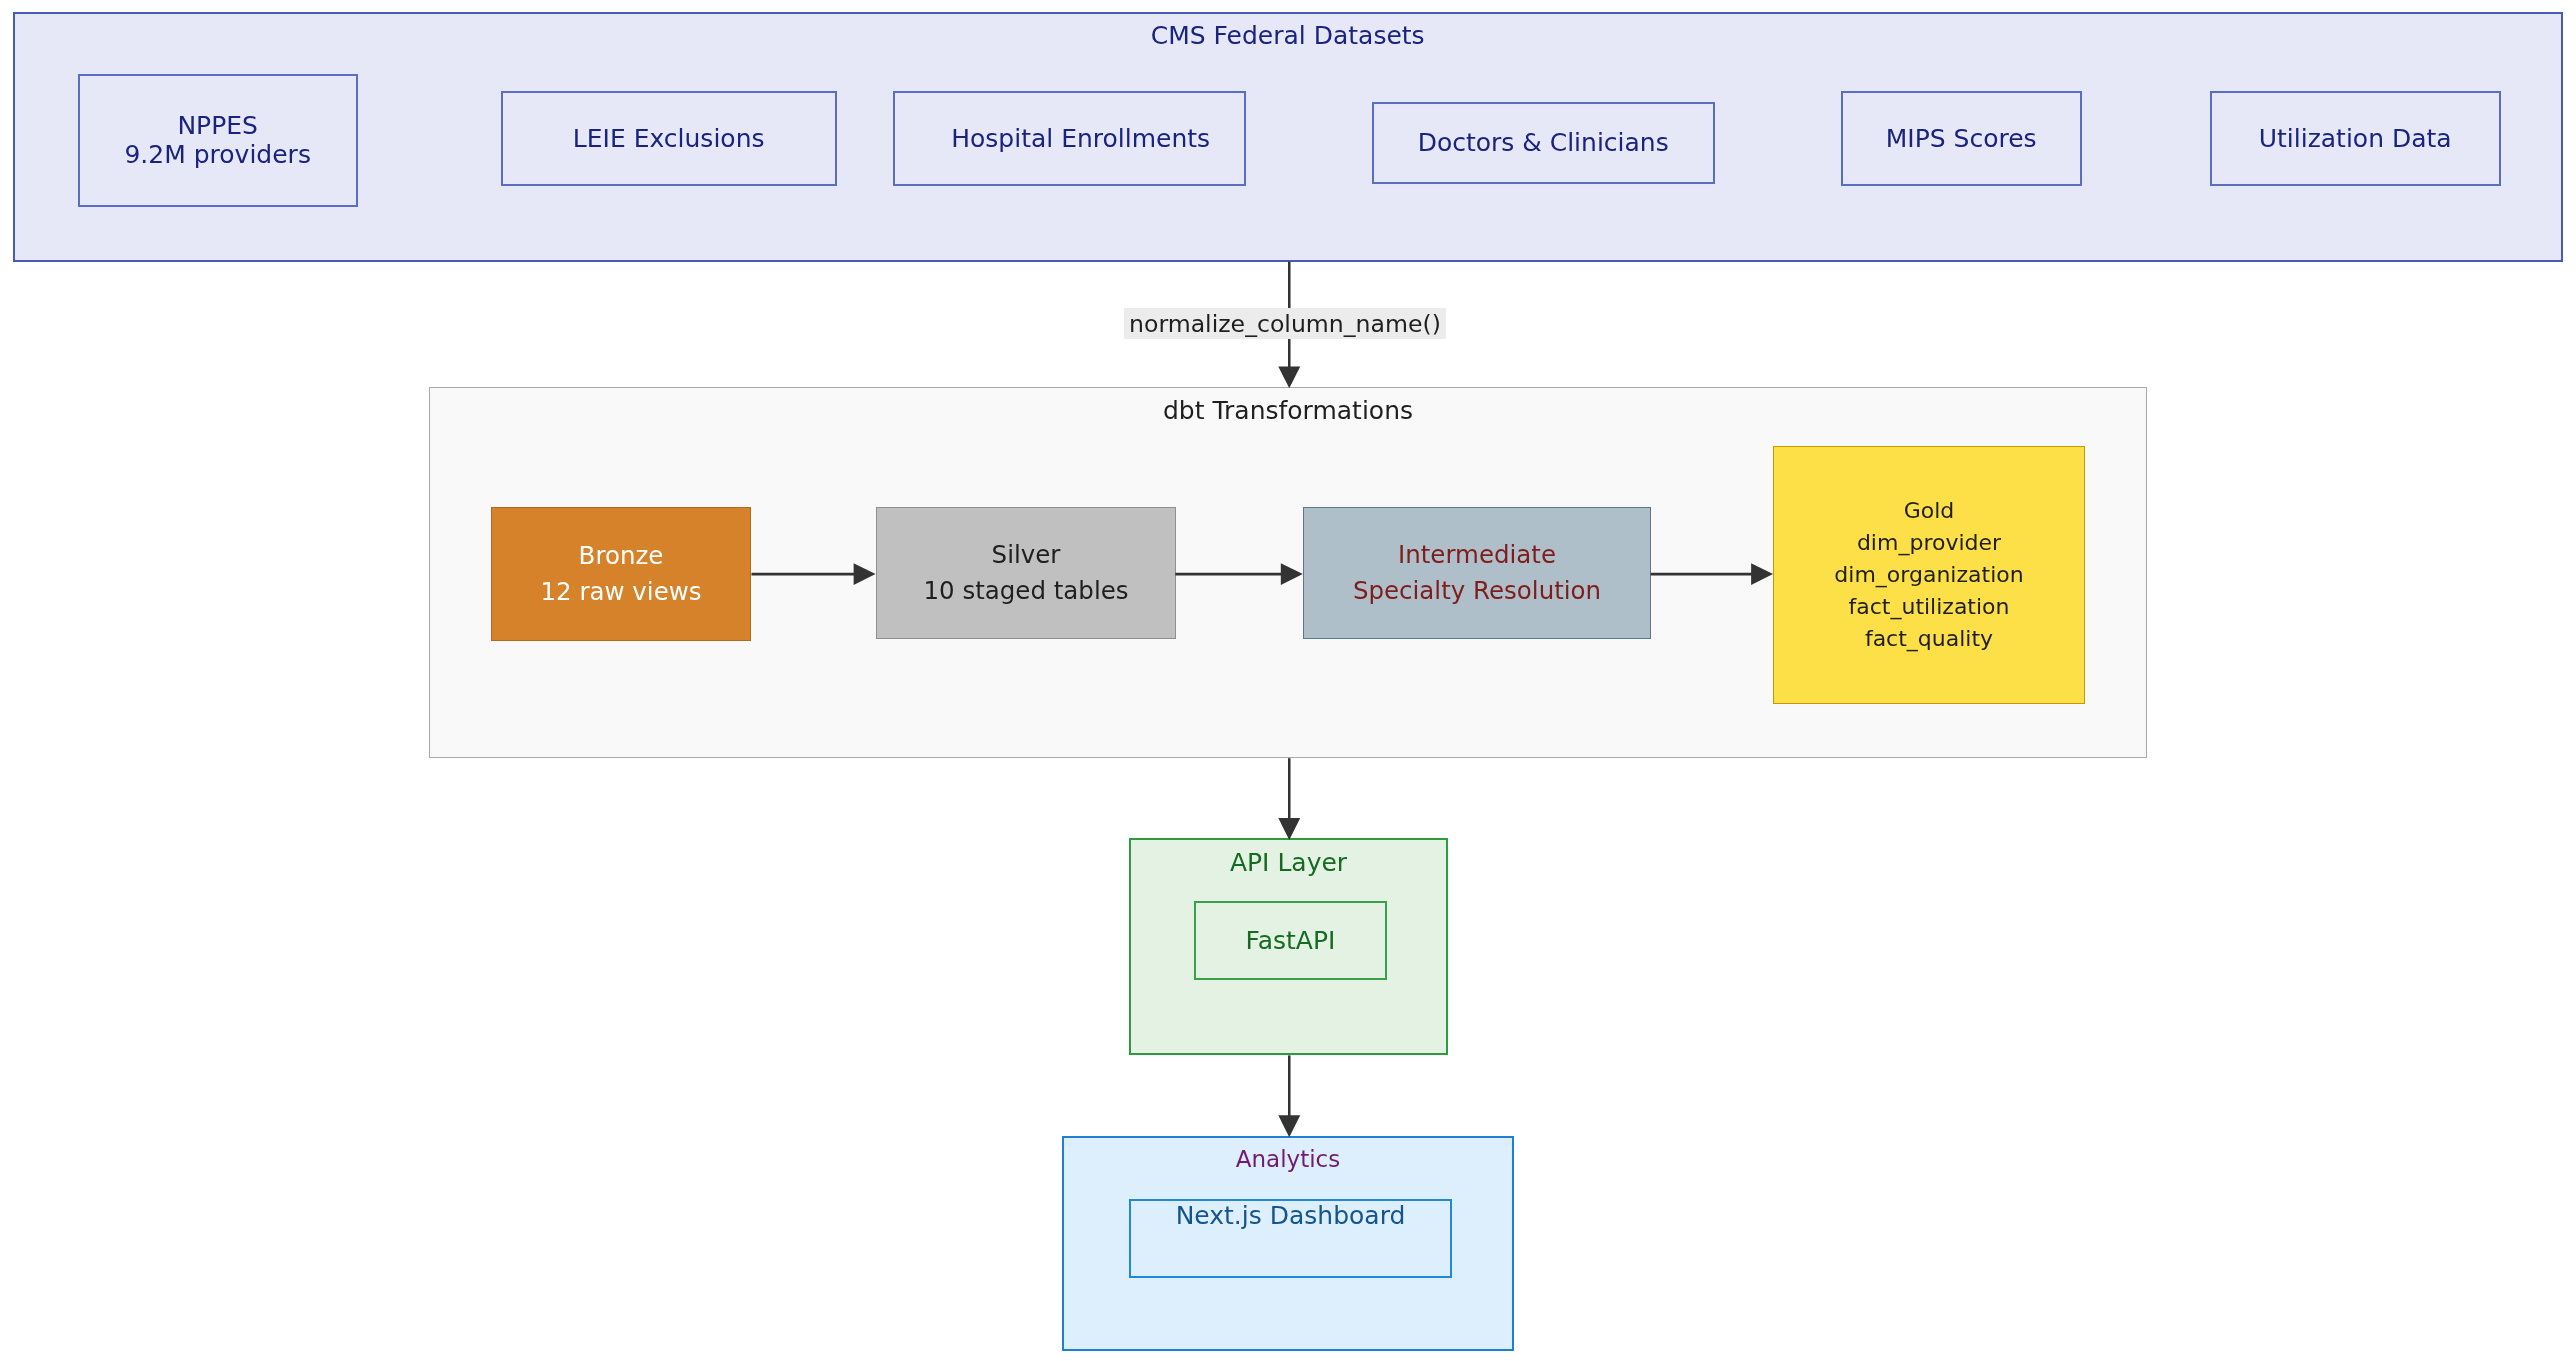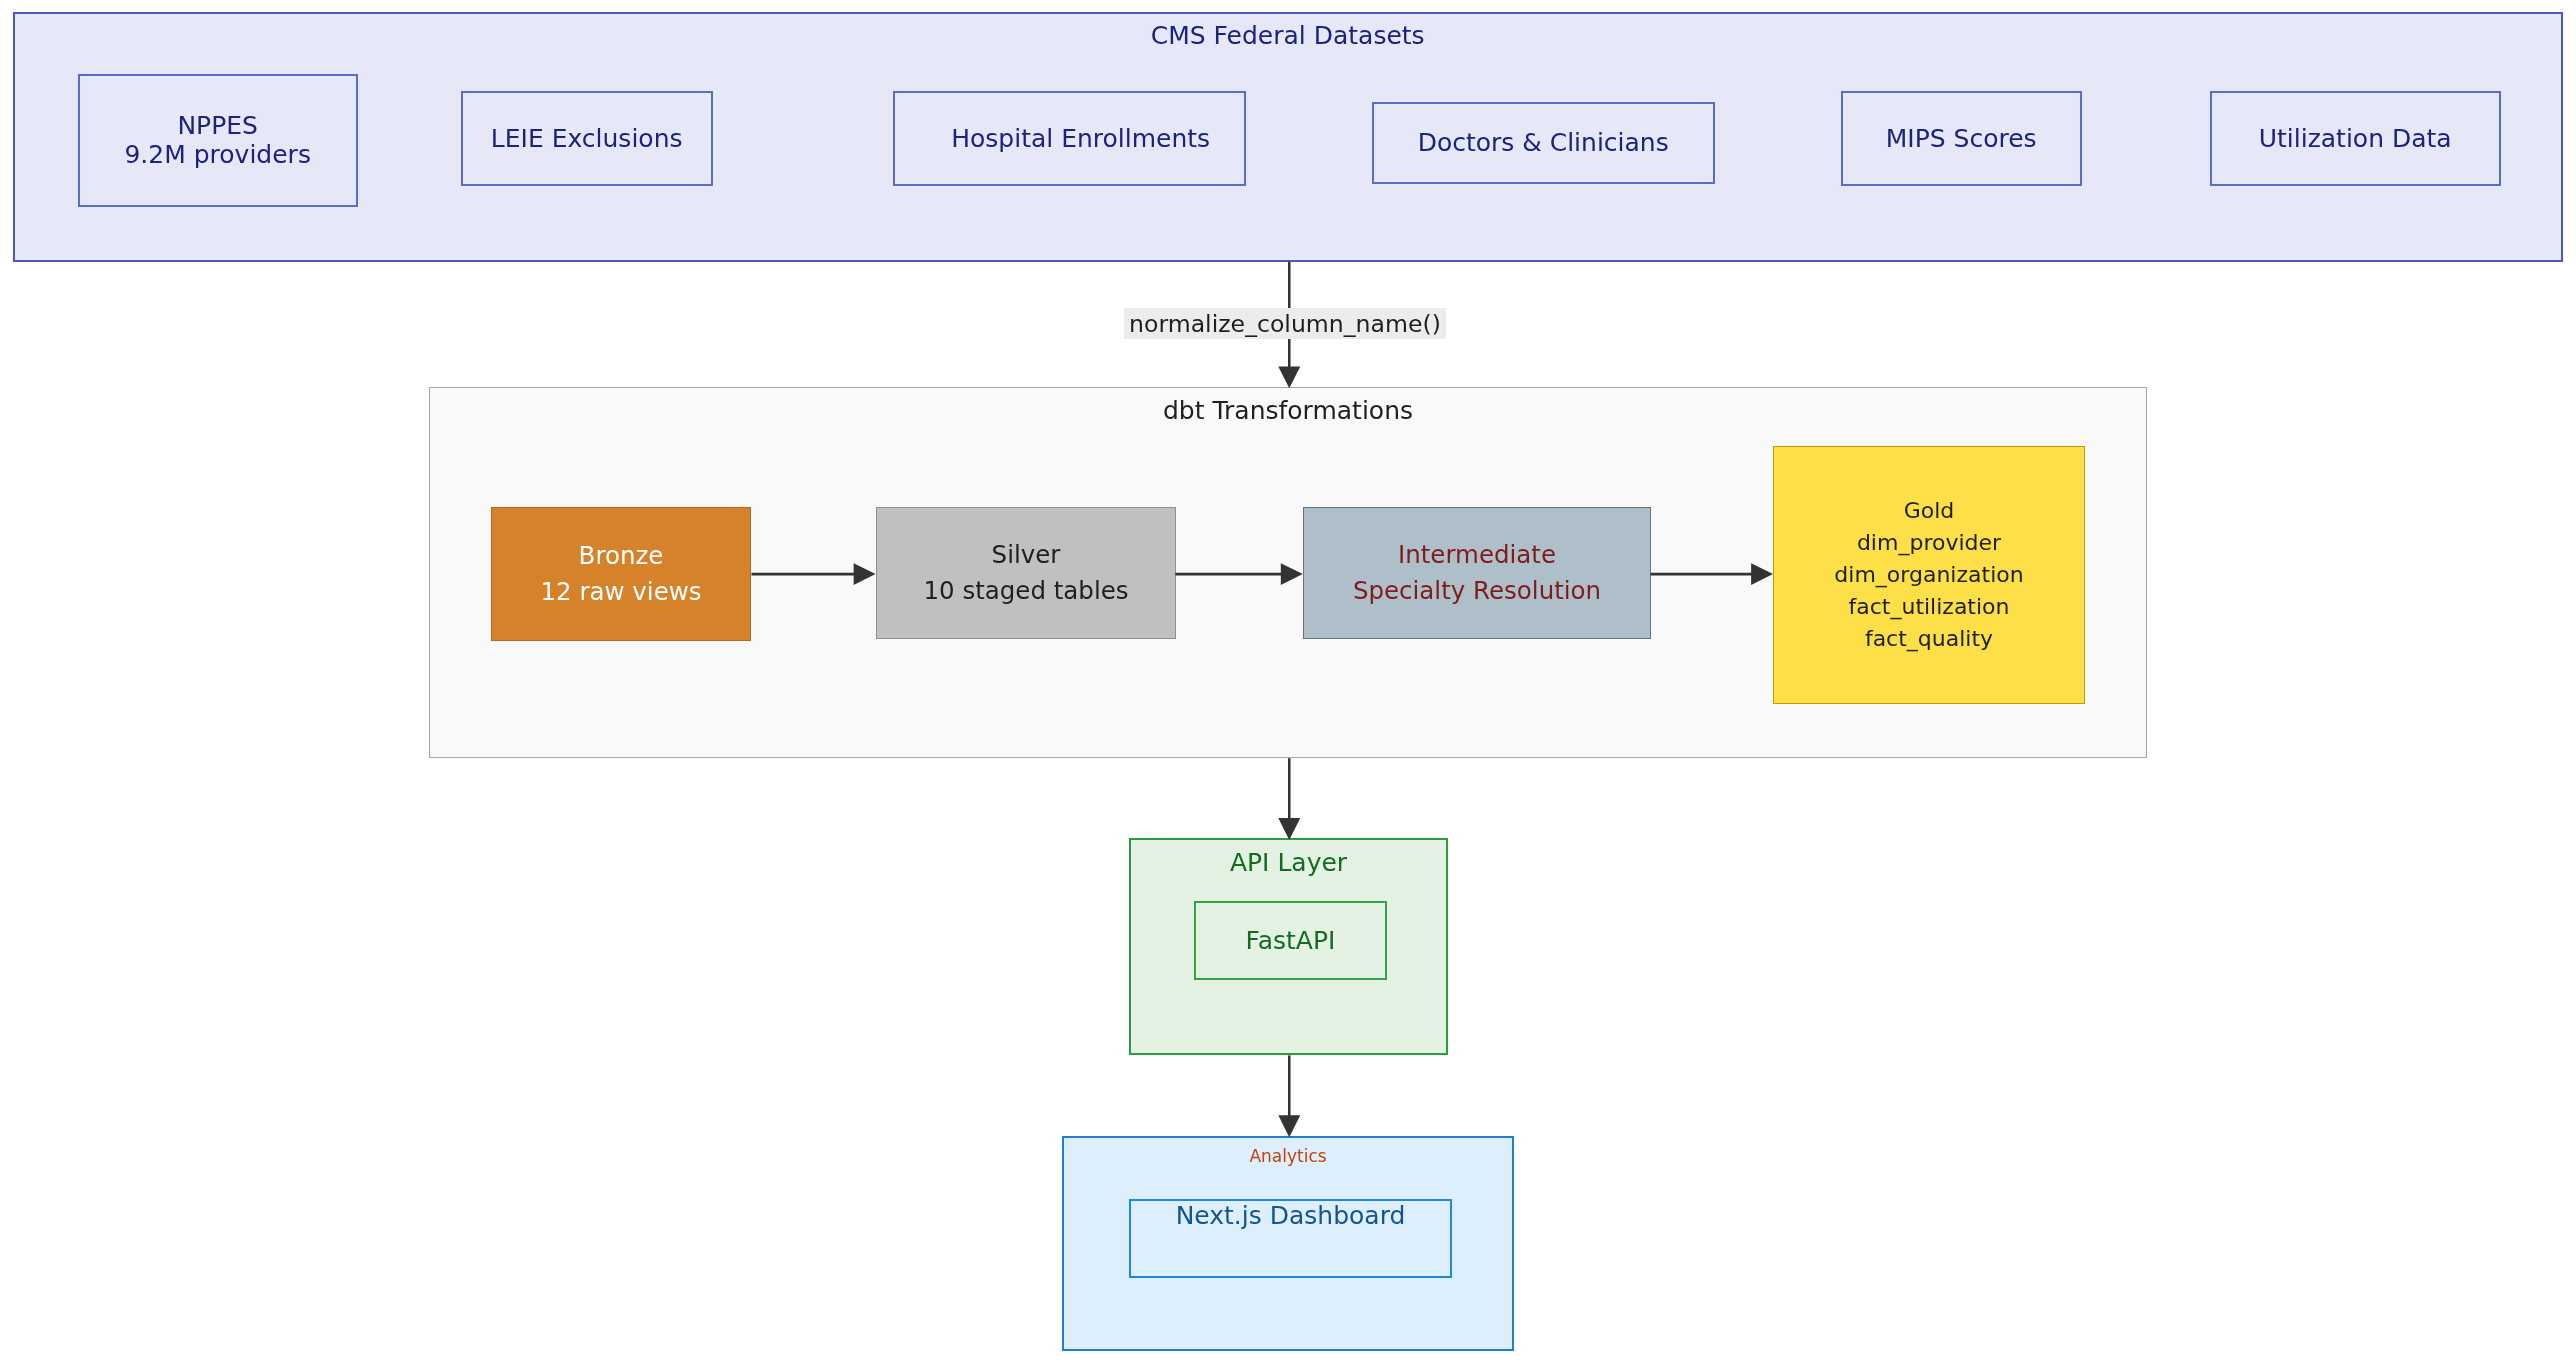--- a/index.html
+++ b/index.html
@@ -33,21 +33,21 @@
   .cluster-api .cluster-title{position:absolute;top:8.4px;left:0;width:100%;
      text-align:center;color:#156b20;font-size:25px;}
   .api-node{position:absolute;left:63px;top:61px;width:193px;height:79px;
      background:#e4f2e4;border:2.5px solid #3aa14b;color:#156b20;font-size:25px;
      display:flex;align-items:center;justify-content:center;box-sizing:border-box;}
 
   
   .cluster-an{position:absolute;left:1062px;top:1136px;width:452px;height:215px;
      background:#ddeffc;border:2.5px solid #1e7fd4;box-sizing:border-box;}
   .cluster-an .cluster-title{position:absolute;top:8.4px;left:0;width:100%;
-     text-align:center;color:#c2410c;font-size:17px;}
+     text-align:center;color:#701a75;font-size:23px;}
   .an-node{position:absolute;left:65px;top:61px;width:323px;height:79px;
      background:#ddeffc;border:2.5px solid #2089da;color:#12558f;font-size:25px;
      display:flex;justify-content:center;box-sizing:border-box;}
 
   
   .n-bronze{left:491px;top:507px;width:260px;height:134px;background:#d5822a;
      border:1.7px solid #b06a1e;color:#ffffff;font-size:24.5px;}
   .n-silver{left:876px;top:507px;width:300px;height:132px;background:#c0c0c0;
      border:1.7px solid #8f8f8f;color:#1f1f1f;font-size:24.5px;}
   .n-inter{left:1303px;top:507px;width:348px;height:132px;background:#aebfc9;
@@ -70,21 +70,21 @@
 <div class="stage">
 
   <div class="cluster-cms">
     <div class="cluster-title">CMS Federal Datasets</div>
 
     <div class="src" style="left:63px;top:60px;width:280px;height:133px;">
       <span class="ln">NPPES</span>
       <span class="ln">9.2M providers</span>
     </div>
 
-    <div class="src" style="left:446px;top:77px;width:252px;height:95px;">
+    <div class="src" style="left:486px;top:77px;width:336px;height:95px;">
       <span class="ln">LEIE Exclusions</span>
     </div>
 
     <div class="src" style="left:878px;top:77px;width:353px;height:95px;padding-left:23px;">
       <span class="ln">Hospital Enrollments</span>
     </div>
 
     <div class="src" style="left:1357px;top:88px;width:343px;height:82px;">
       <span class="ln">Doctors &amp; Clinicians</span>
     </div>

